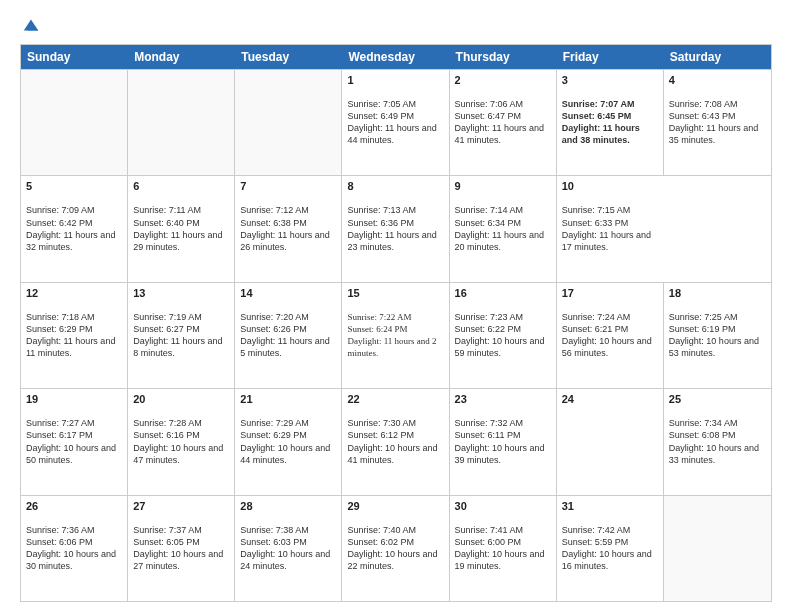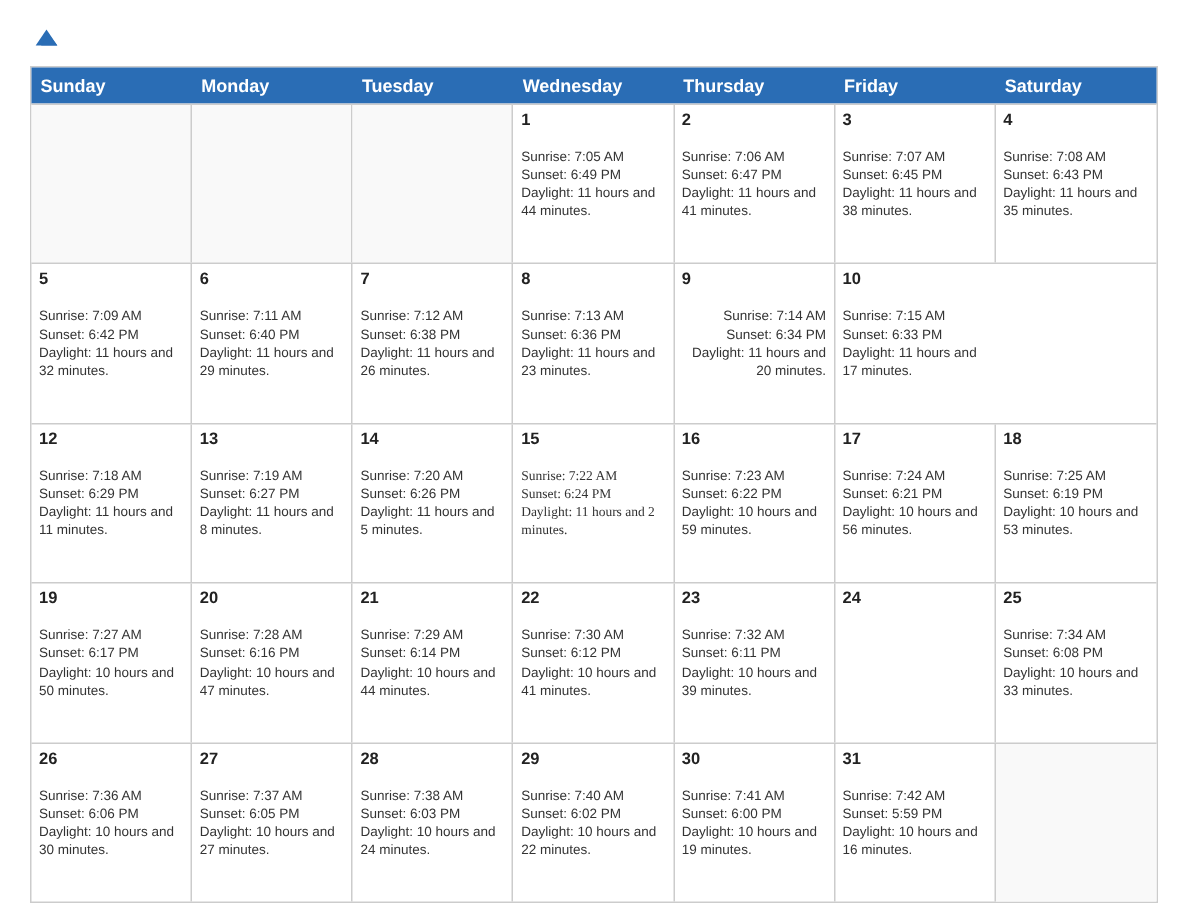--- a/index.html
+++ b/index.html
@@ -160,21 +160,21 @@
 Daylight: 11 hours and 44 minutes.</div>
           </div>
           <div class="cal-cell">
             <div class="day-num">2</div>
             <div class="cell-text" style="white-space: pre-line;">Sunrise: 7:06 AM
 Sunset: 6:47 PM
 Daylight: 11 hours and 41 minutes.</div>
           </div>
           <div class="cal-cell">
             <div class="day-num">3</div>
-            <div class="cell-text" style="white-space: pre-line;">Sunrise: 7:07 AM
+            <div class="cell-text" style="white-space: pre-line; font-weight: bold;">Sunrise: 7:07 AM
 Sunset: 6:45 PM
 Daylight: 11 hours and 38 minutes.</div>
           </div>
           <div class="cal-cell">
             <div class="day-num">4</div>
             <div class="cell-text" style="white-space: pre-line;">Sunrise: 7:08 AM
 Sunset: 6:43 PM
 Daylight: 11 hours and 35 minutes.</div>
           </div>
         </div>
@@ -198,21 +198,21 @@
 Daylight: 11 hours and 26 minutes.</div>
           </div>
           <div class="cal-cell">
             <div class="day-num">8</div>
             <div class="cell-text" style="white-space: pre-line;">Sunrise: 7:13 AM
 Sunset: 6:36 PM
 Daylight: 11 hours and 23 minutes.</div>
           </div>
           <div class="cal-cell">
             <div class="day-num">9</div>
-            <div class="cell-text" style="white-space: pre-line; text-align: right;">Sunrise: 7:14 AM
+            <div class="cell-text" style="white-space: pre-line;">Sunrise: 7:14 AM
 Sunset: 6:34 PM
 Daylight: 11 hours and 20 minutes.</div>
           </div>
           <div class="cal-cell">
             <div class="day-num">10</div>
             <div class="cell-text" style="white-space: pre-line;">Sunrise: 7:15 AM
 Sunset: 6:33 PM
 Daylight: 11 hours and 17 minutes.</div>
           </div>
         </div>
@@ -269,21 +269,21 @@
           </div>
           <div class="cal-cell">
             <div class="day-num">20</div>
             <div class="cell-text" style="white-space: pre-line;">Sunrise: 7:28 AM
 Sunset: 6:16 PM
 Daylight: 10 hours and 47 minutes.</div>
           </div>
           <div class="cal-cell">
             <div class="day-num">21</div>
             <div class="cell-text" style="white-space: pre-line;">Sunrise: 7:29 AM
-Sunset: 6:14 PM
+Sunset: 6:29 PM
 Daylight: 10 hours and 44 minutes.</div>
           </div>
           <div class="cal-cell">
             <div class="day-num">22</div>
             <div class="cell-text" style="white-space: pre-line;">Sunrise: 7:30 AM
 Sunset: 6:12 PM
 Daylight: 10 hours and 41 minutes.</div>
           </div>
           <div class="cal-cell">
             <div class="day-num">23</div>

